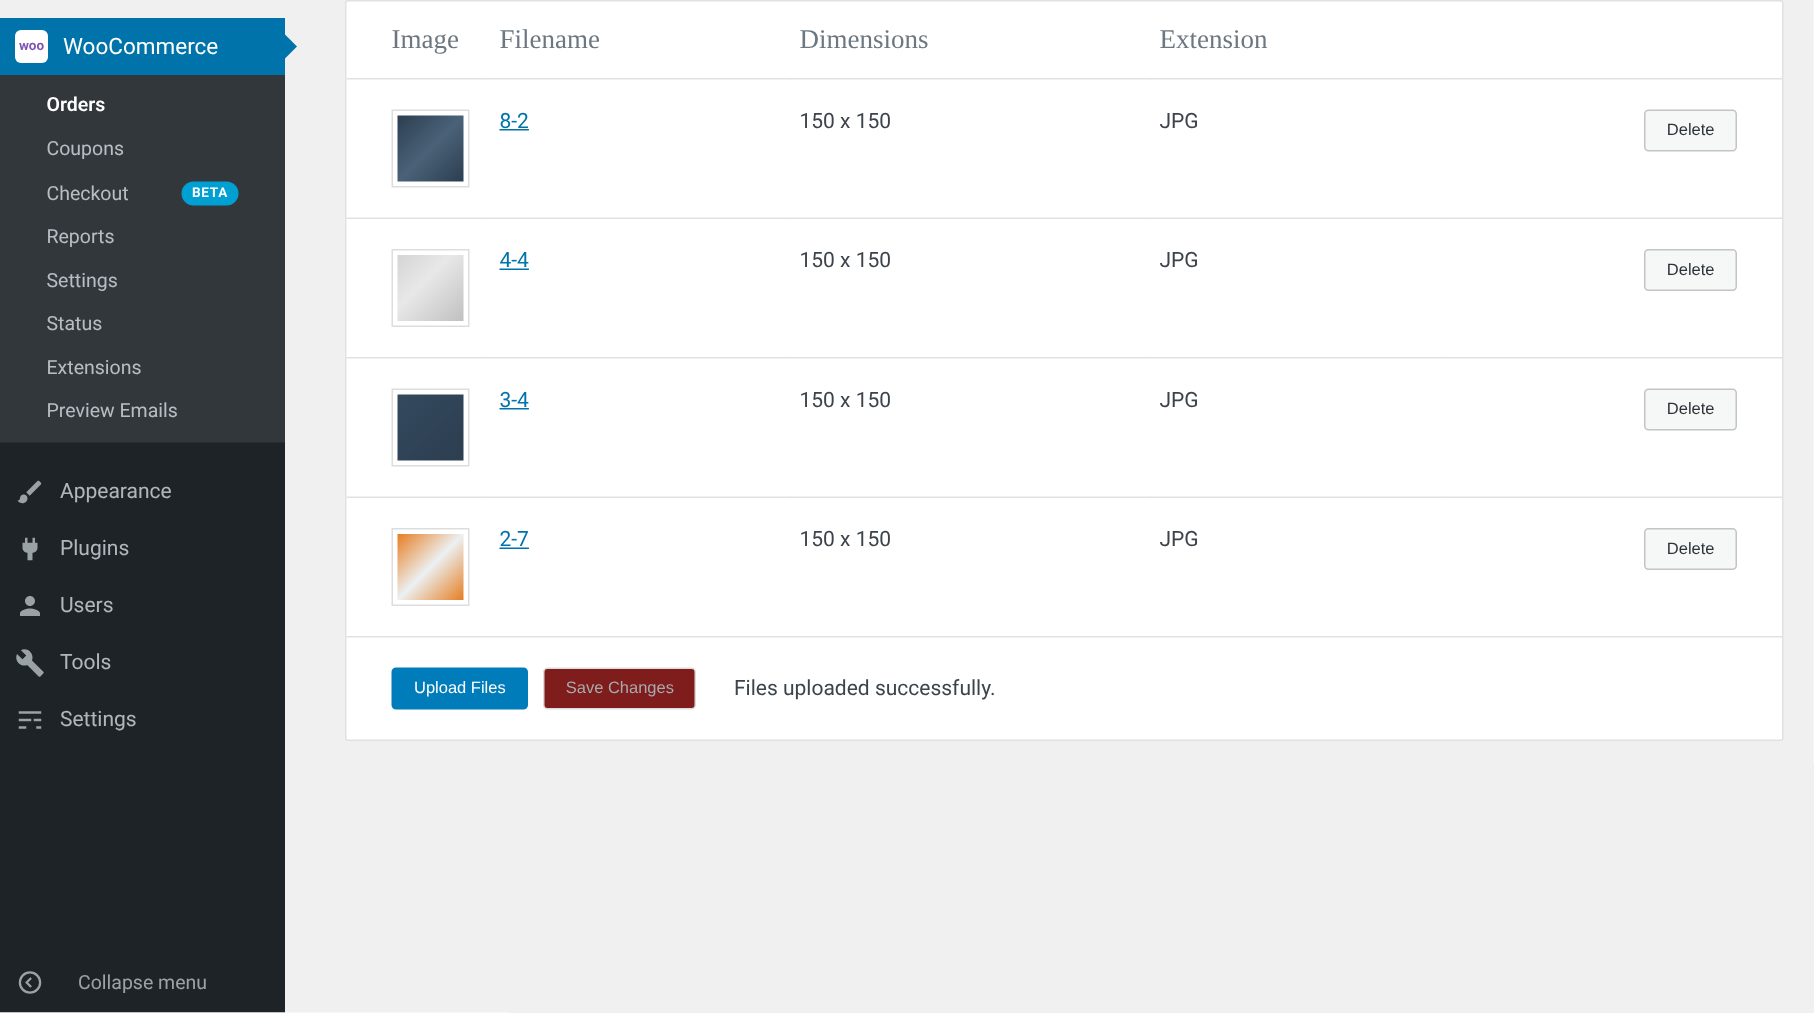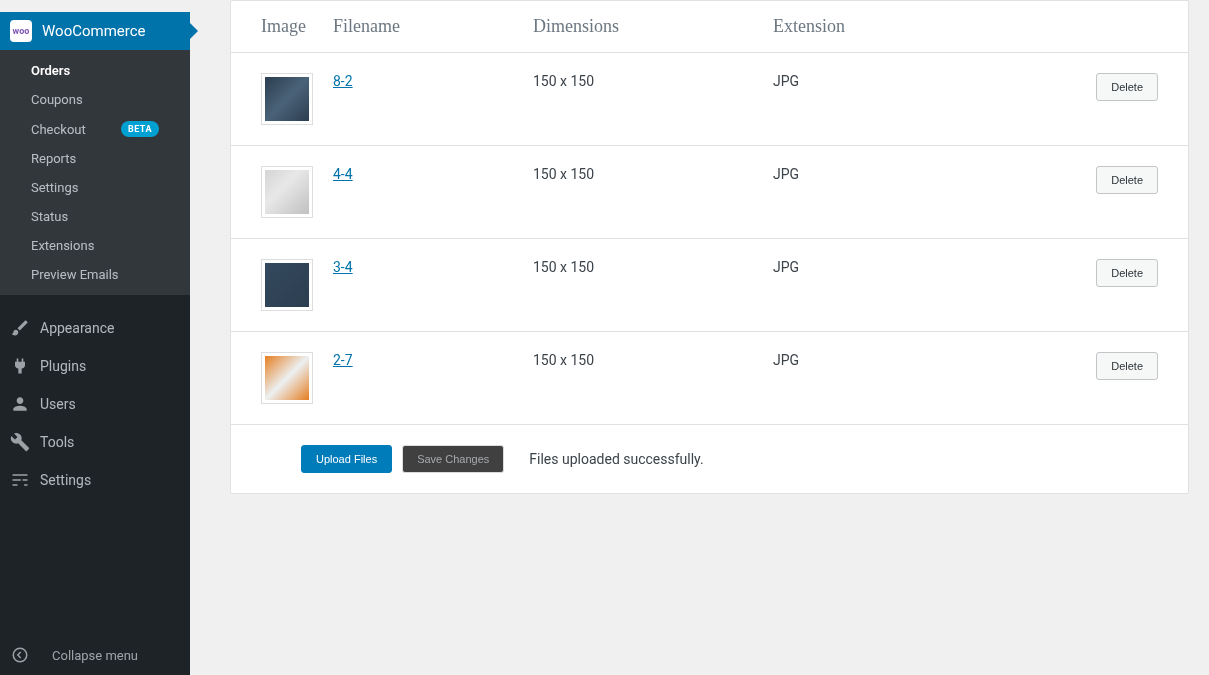--- a/index.html
+++ b/index.html
@@ -224,26 +224,25 @@
       border: 1px solid;
       background: #f6f7f7;
       border-color: #c3c4c7;
       color: #2c3338;
     }
     
     .btn-primary {
       background: #007cba;
       border-color: #007cba;
       color: #fff;
-      margin-left: 40px;
     }
     
     .btn-disabled {
       color: #a7aaad;
-      background: #404040;
+      background: #7f1d1d;
       border-color: #dcdcde;
       cursor: default;
     }
     
     .footer-actions {
       padding: 20px 30px;
       display: flex;
       align-items: center;
       gap: 10px;
       border-top: 1px solid #e1e1e1;

